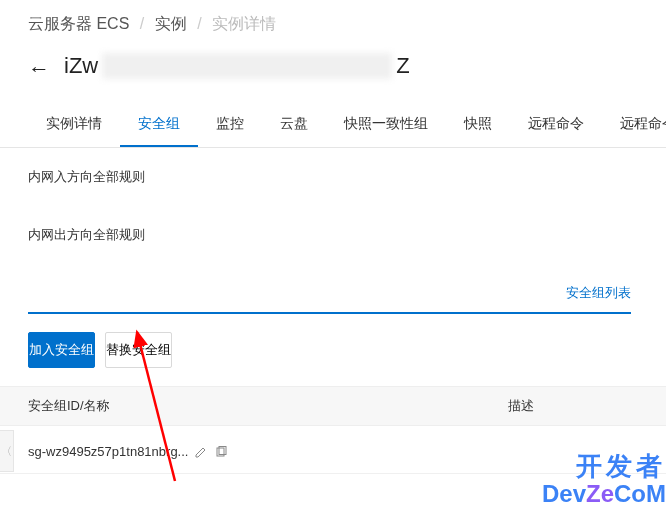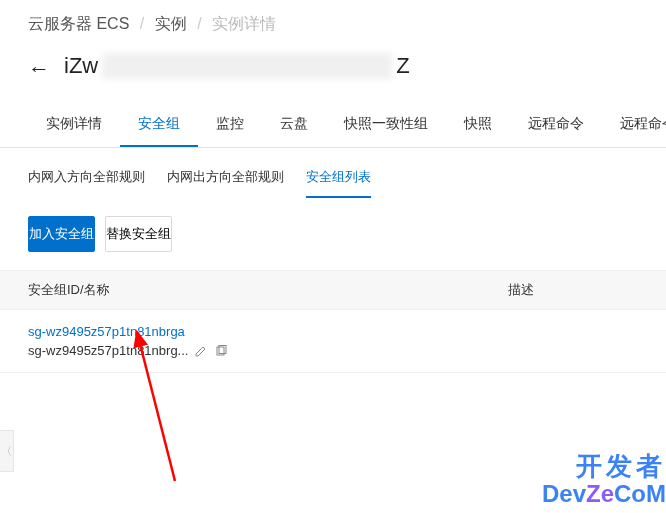--- a/index.html
+++ b/index.html
@@ -62,23 +62,24 @@
       border-bottom: 2px solid transparent;
       white-space: nowrap;
     }
     .main-tab.active {
       color: #0070cc;
       border-bottom-color: #0070cc;
       font-weight: 500;
     }
     .sub-tabs {
       display: flex;
-      padding: 14px 24px 0 28px;
+      padding: 14px 35px 0 28px;
       gap: 22px;
       font-size: 13px;
+      flex-direction: column;
     }
     .sub-tab {
       padding: 6px 0 10px 0;
       color: #333;
       cursor: pointer;
       border-bottom: 2px solid transparent;
     }
     .sub-tab.active {
       color: #0070cc;
       border-bottom-color: #0070cc;
@@ -228,21 +229,20 @@
   <button class="btn">替换安全组</button>
 </div>
 
 <div class="table-header">
   <div class="col-id">安全组ID/名称</div>
   <div class="col-desc">描述</div>
 </div>
 
 <div class="table-row">
   <div class="col-id">
-    <div class="sg-link">sg-wz9495z57p1tn81nbrga</div>
     <div class="sg-name-row">
       <span>sg-wz9495z57p1tn81nbrg...</span>
       <span class="edit-icon">
         <svg width="12" height="12" viewBox="0 0 12 12">
             <path d="M1 9l7-7 2 2-7 7H1V9z" fill="none" stroke="#888" stroke-width="1"></path>
           </svg>
       </span>
       <span class="copy-icon">
         <svg width="12" height="12" viewBox="0 0 12 12">
             <rect x="2" y="2" width="7" height="8" fill="none" stroke="#888" stroke-width="1"></rect>

